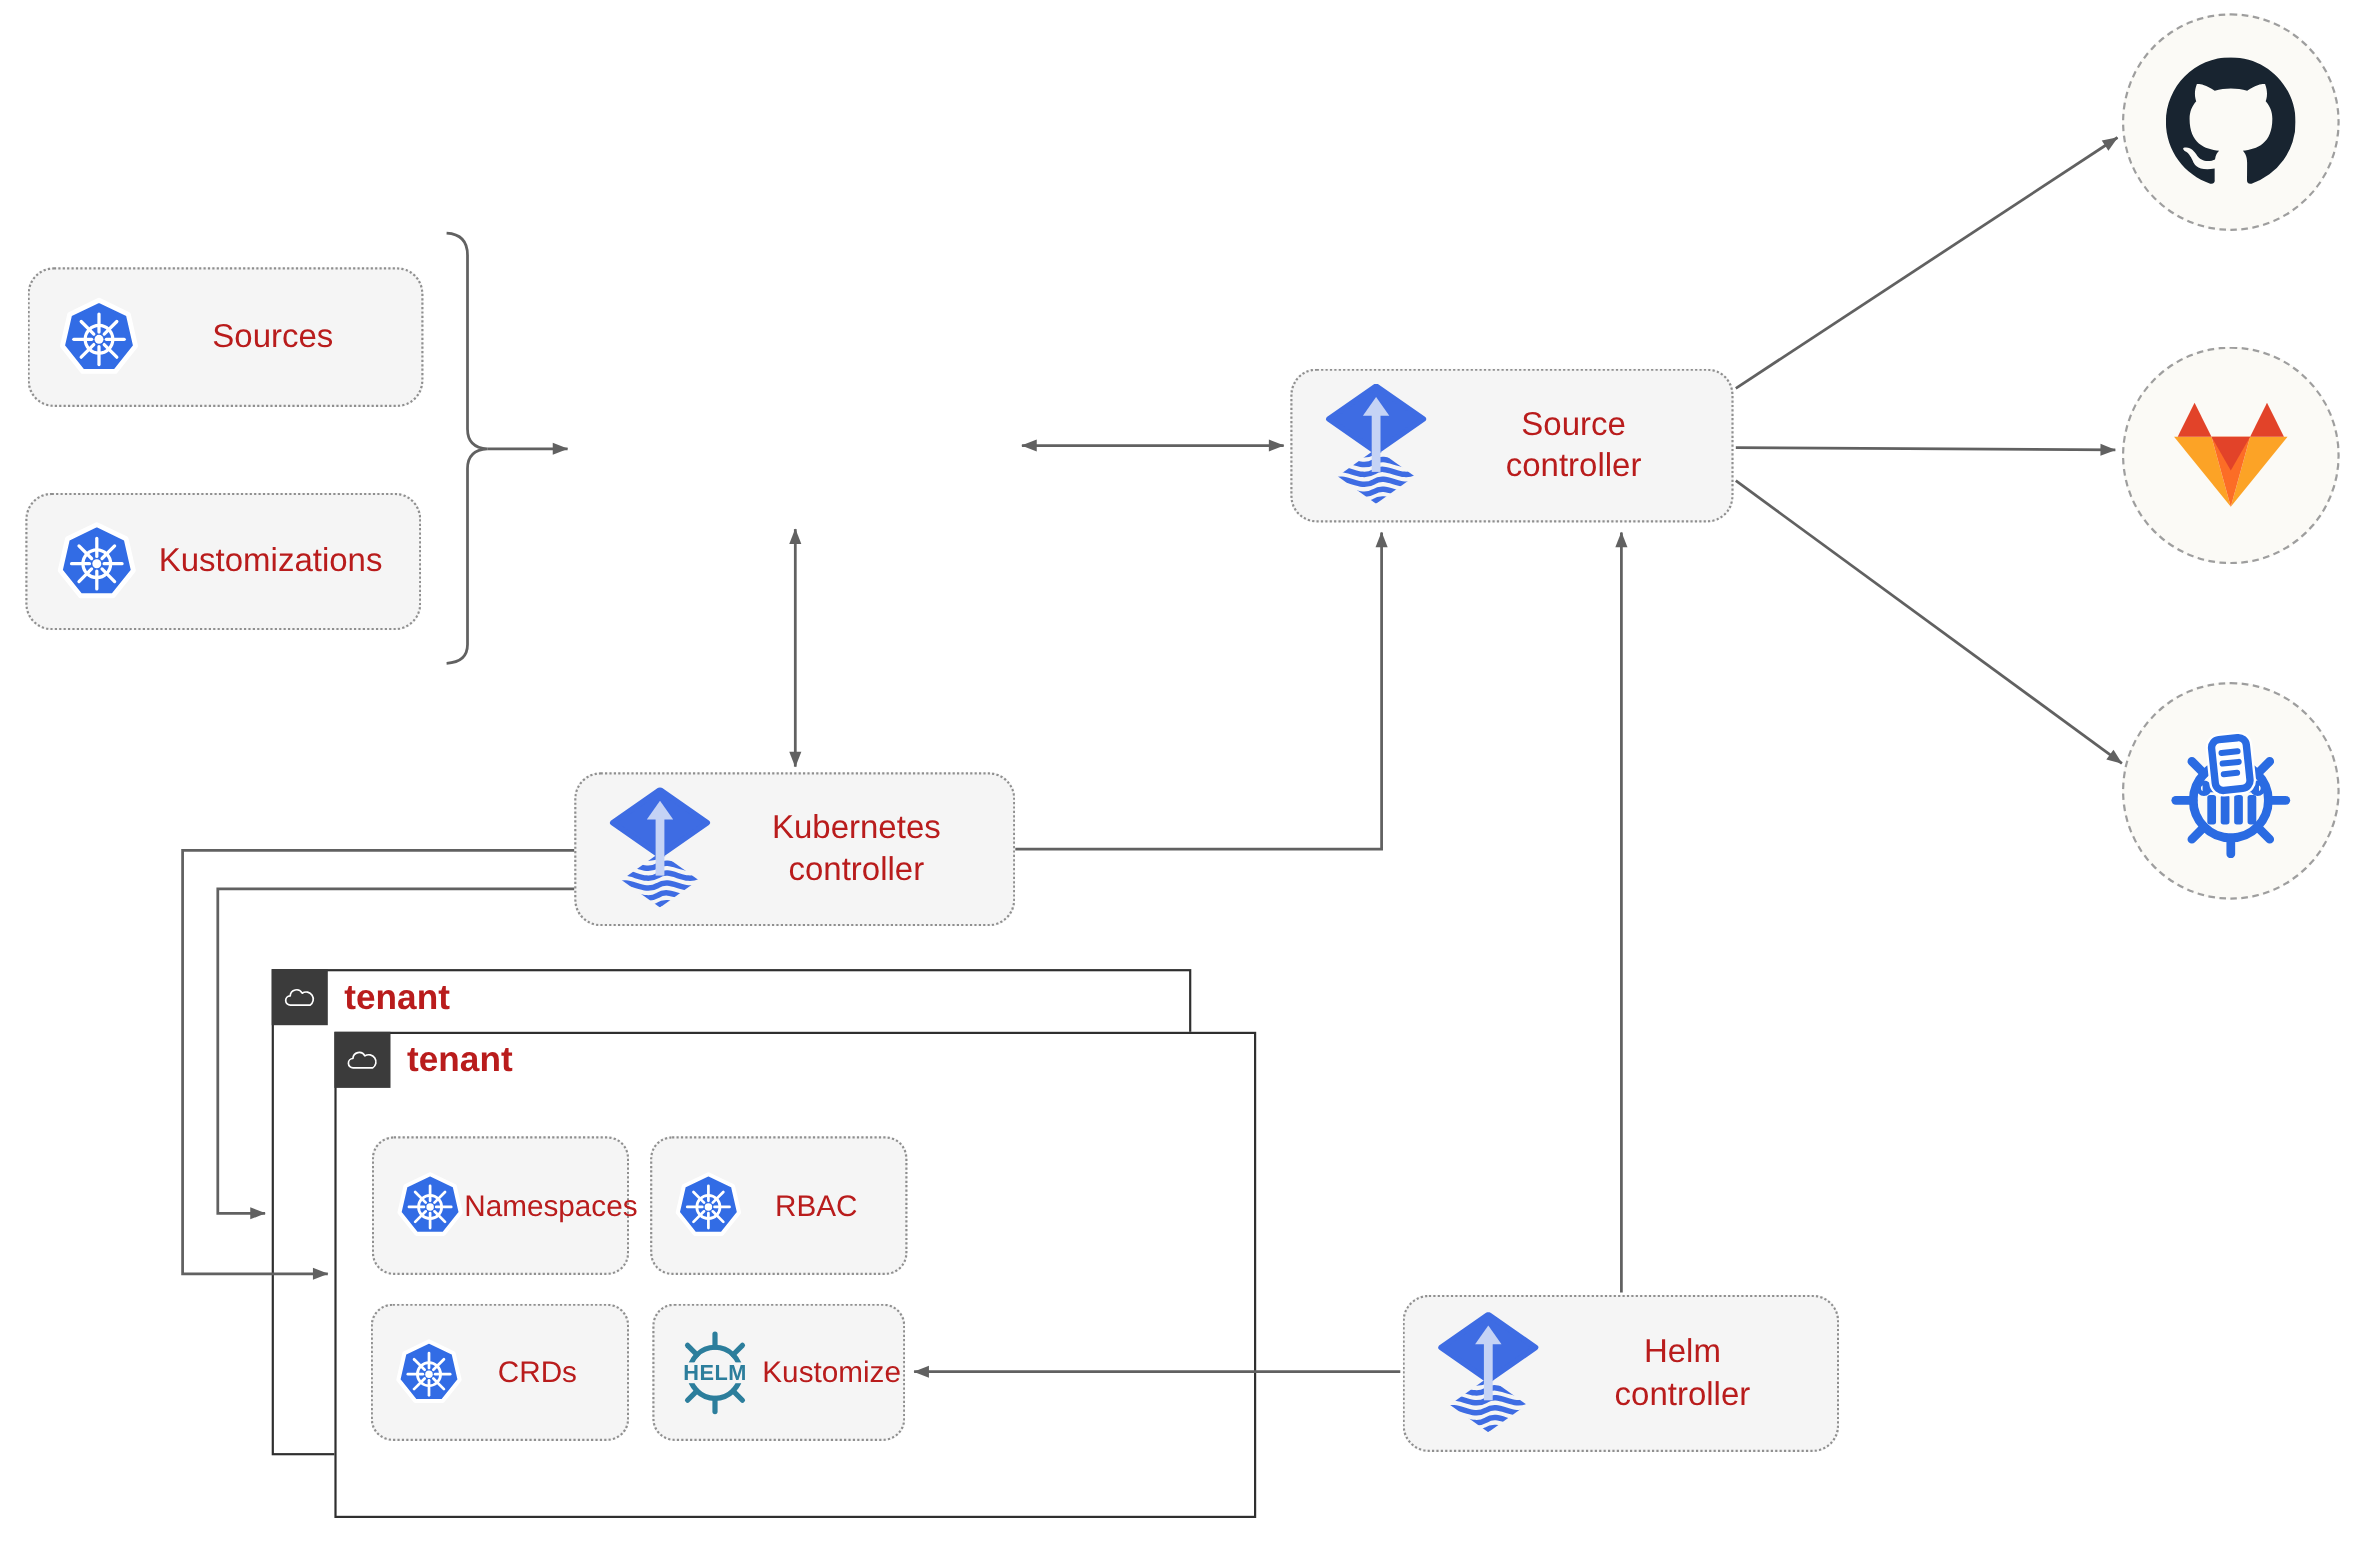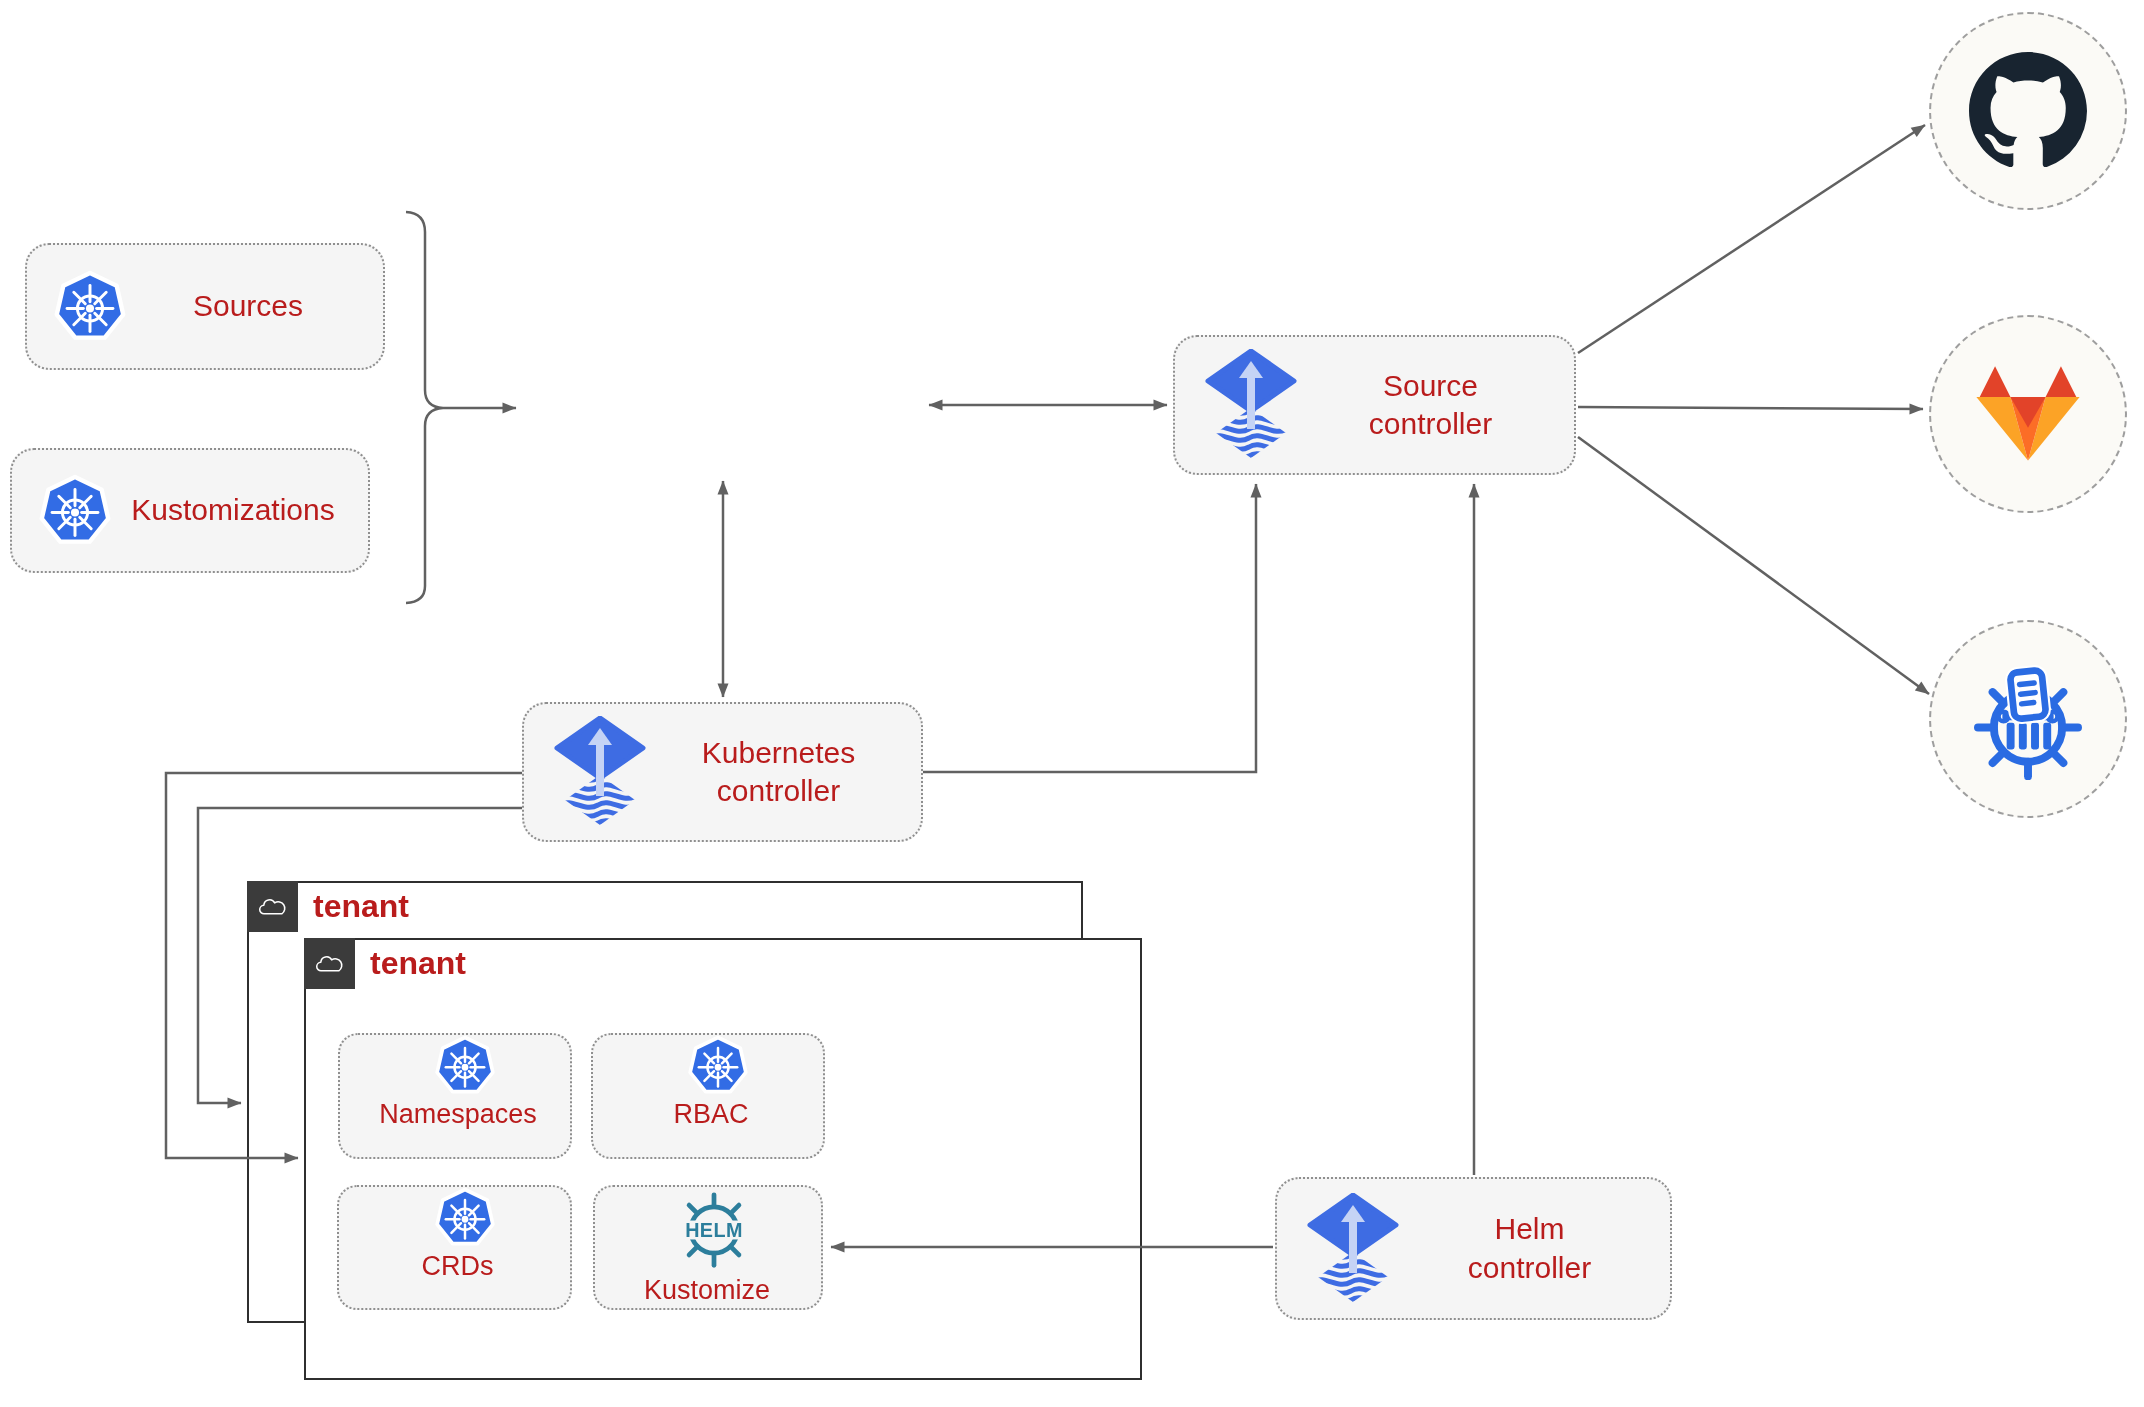--- a/index.html
+++ b/index.html
@@ -2,21 +2,21 @@
 <html><head>
 <meta charset="utf-8">
 <style>
   html,body{margin:0;padding:0;background:#ffffff;}
   .canvas{position:relative;width:2144px;height:1407px;background:#ffffff;overflow:hidden;
           font-family:"Liberation Sans", sans-serif;color:#b91c1c;}
   .node{position:absolute;background:#f5f5f5;border:2px dotted #8f8f8f;border-radius:24px;
         display:flex;align-items:center;box-sizing:border-box;padding-left:26px;}
   .node .lbl{flex:1;text-align:center;font-size:30px;line-height:1.28;white-space:pre-line;
              padding-right:14px;}
-  .node.small{border-radius:20px;padding-left:20px;flex-direction:column;}
+  .node.small{border-radius:20px;padding-left:20px;}
   .node.small .lbl{font-size:27px;}
   .icon{flex:0 0 auto;display:block;}
   .circle{position:absolute;width:198px;height:198px;border-radius:50%;
           border:2px dashed #9e9e9e;background:#fbfaf6;box-sizing:border-box;
           display:flex;align-items:center;justify-content:center;}
   .tenant{position:absolute;background:#ffffff;border:2px solid #2f2f2f;box-sizing:border-box;}
   .tenant-header{position:absolute;top:-2px;left:-2px;width:51px;height:51px;background:#3b3b3b;
           display:flex;align-items:center;justify-content:center;}
   .tenant-label{position:absolute;left:64px;top:-2px;height:51px;display:flex;align-items:center;
           font-size:32px;font-weight:bold;}
@@ -127,21 +127,21 @@
 
 <div class="canvas">
 
   <div class="node" style="left:25px;top:243px;width:360px;height:127px;">
     <svg class="icon" width="74" height="74">
         <use href="#sym-k8s"></use>
       </svg>
     <div class="lbl">Sources</div>
   </div>
 
-  <div class="node" style="left:10px;top:448px;width:360px;height:125px;">
+  <div class="node" style="left:23px;top:448px;width:360px;height:125px;">
     <svg class="icon" width="74" height="74">
         <use href="#sym-k8s"></use>
       </svg>
     <div class="lbl">Kustomizations</div>
   </div>
 
 
   <div class="node" style="left:1173px;top:335px;width:403px;height:140px;">
     <svg class="icon" width="100" height="112">
         <use href="#sym-flux"></use>

